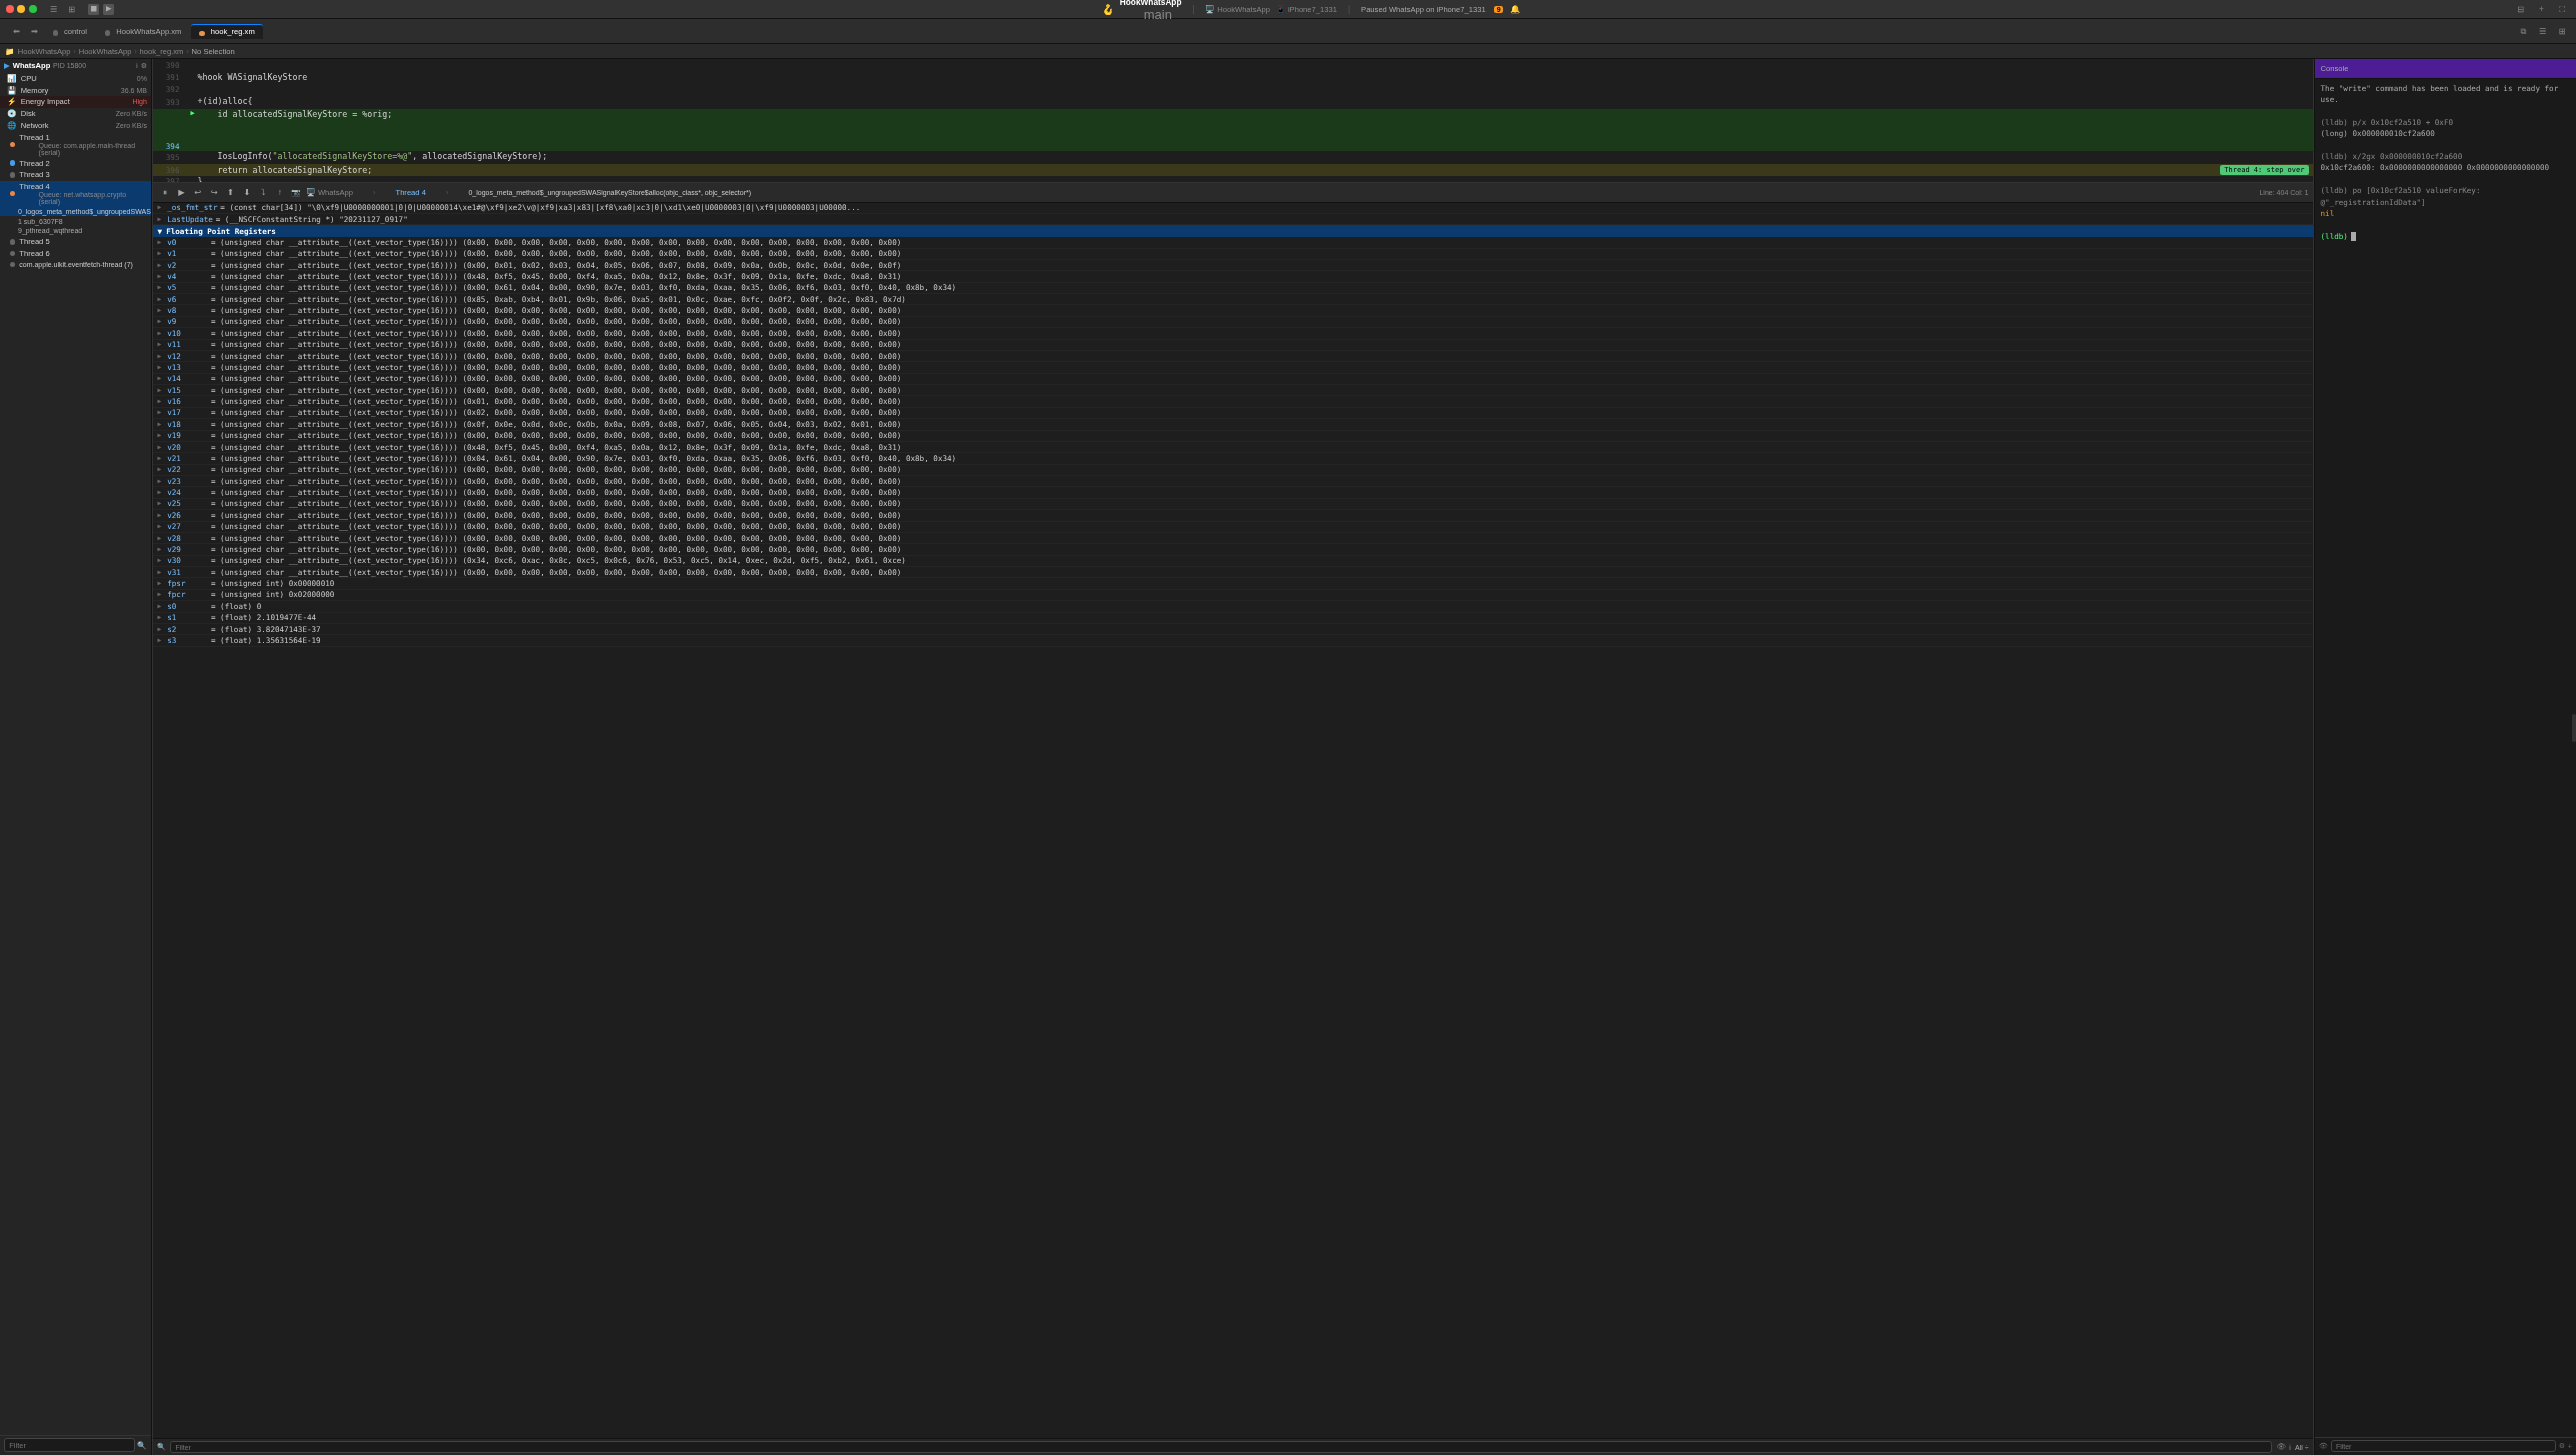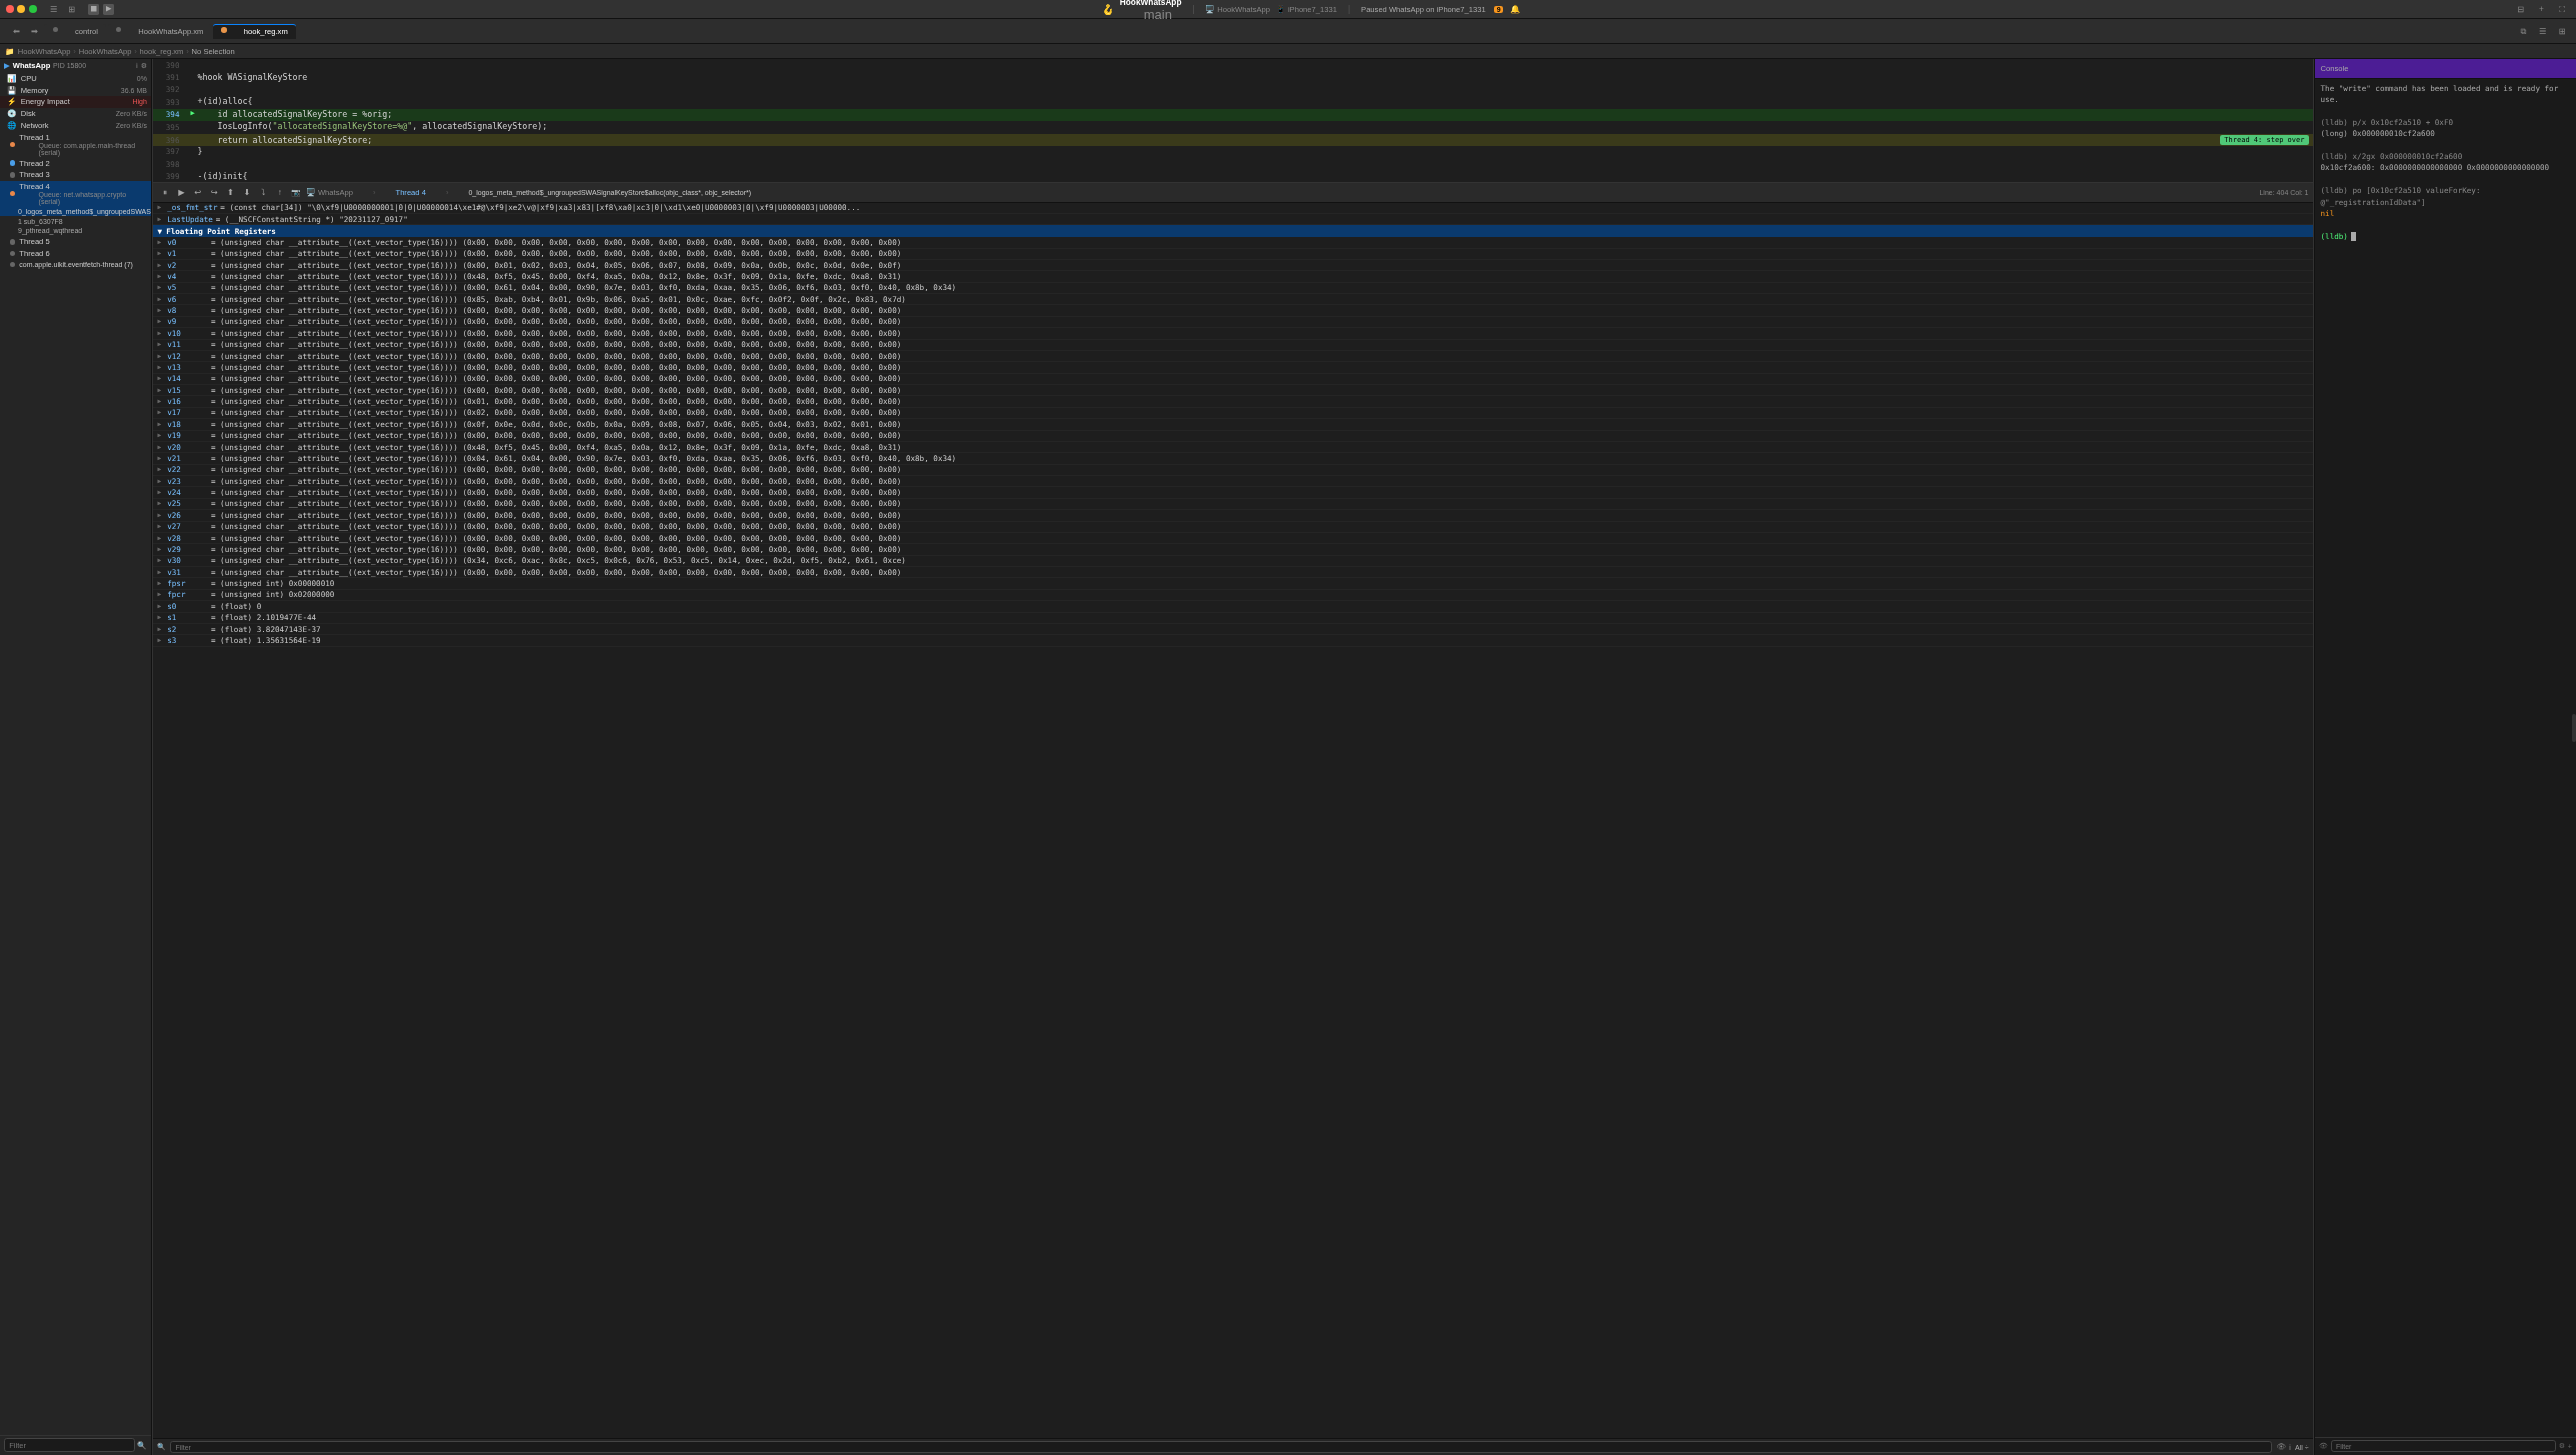--- a/index.html
+++ b/index.html
@@ -87,22 +87,22 @@
       flex-shrink: 0;
       gap: 1.4px;
     }
     .tab {
       padding: 2.8px 8.3px;
       border-radius: 2.8px 2.8px 0 0;
       border: none;
       cursor: pointer;
       font-size: 7.6px;
       display: flex;
-      align-items: flex-start;
-      gap: 17px;
+      align-items: flex-end;
+      gap: 6px;
       background: #2d2d2d;
       color: #aaa;
     }
     .tab.active {
       background: #1e1e1e;
       color: #fff;
       border-top: 1.4px solid #0a84ff;
     }
     .tab-dot {
       width: 5.5px;
@@ -341,21 +341,21 @@
     .code-line.highlighted-yellow { background: #3a3a1a; }
     .line-num {
       width: 22px;
       text-align: right;
       color: #555;
       margin-right: 8.3px;
       font-size: 7.6px;
       flex-shrink: 0;
       padding-top: 1.4px;
     }
-    .line-num.active { color: #79c0ff; }
+    .line-num.active { color: #79c0ff; margin-top: 32px; }
     .line-marker {
       width: 9.7px;
       flex-shrink: 0;
       display: flex;
       align-items: center;
       justify-content: center;
     }
     .green-arrow { color: #50fa7b; font-size: 7px; }
     .code-text { color: #d4d4d4; white-space: pre; }
     .code-string { color: #98c379; }

